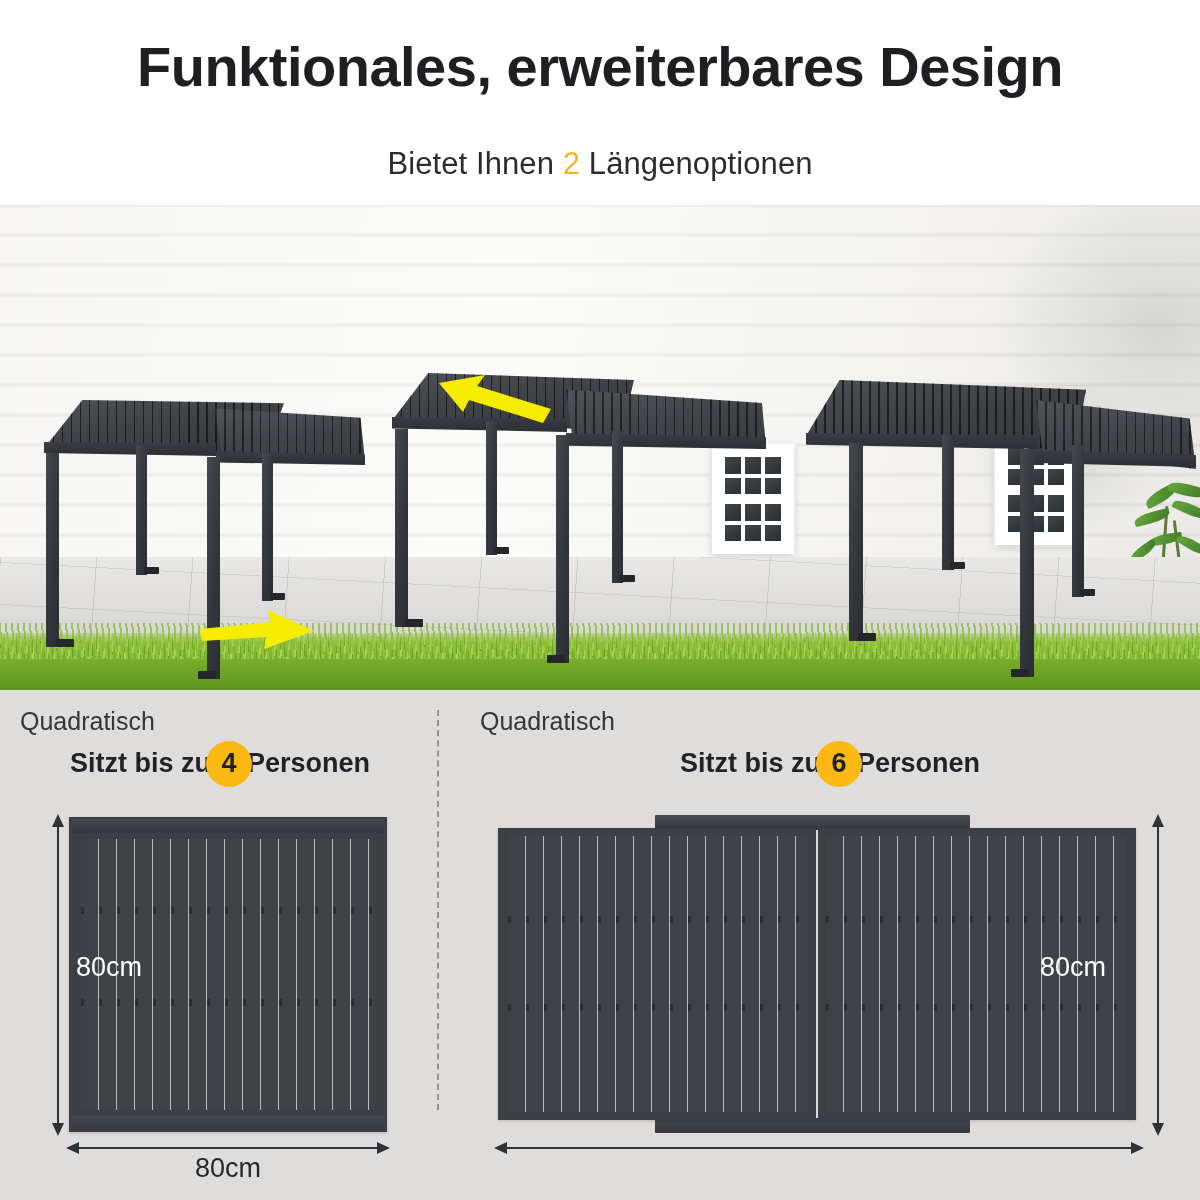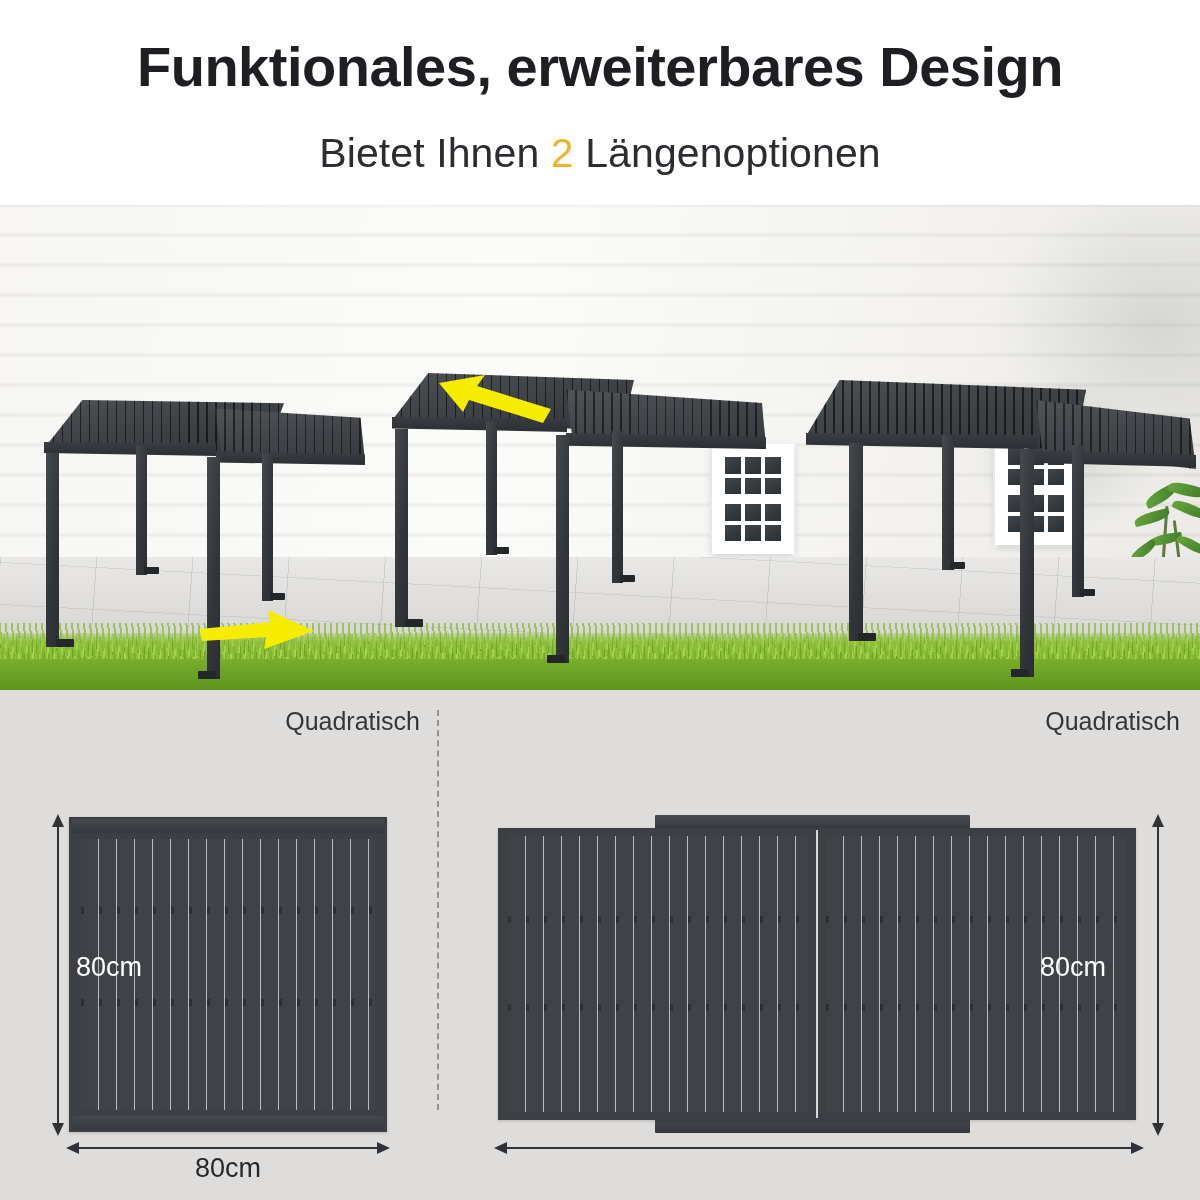--- a/index.html
+++ b/index.html
@@ -8,22 +8,22 @@
 
   .page { position:relative; width:1200px; height:1012px; }
 
   
   .header { position:absolute; left:0; top:0; width:1200px; height:205px;
             background:#ffffff; }
   .title { position:absolute; left:0; top:38px; width:1200px;
            text-align:center; font-size:56px; font-weight:bold;
            letter-spacing:-0.5px; color:#1d1f22; line-height:1.05;
            white-space:nowrap; }
-  .subtitle { position:absolute; left:0; top:130px; width:1200px;
-              text-align:center; font-size:41px; font-weight:400;
+  .subtitle { position:absolute; left:0; top:146px; width:1200px;
+              text-align:center; font-size:31px; font-weight:400;
               color:#2b2d31; letter-spacing:0.1px; white-space:nowrap; }
   .subtitle .accent { color:#f0b429; font-weight:500; }
 
   
   .photo { position:absolute; left:0; top:205px; width:1200px; height:485px;
            overflow:hidden; background:#f2f1ef; }
 
   
   .wall { position:absolute; left:0; top:0; width:1200px; height:352px;
           background:
@@ -103,21 +103,21 @@
   .foot { position:absolute; background:#24272a; border-radius:1px; }
 
   .arrow-svg { position:absolute; }
 
   
   .spec { position:absolute; left:0; top:690px; width:1200px; height:510px;
           background:#dedddb; }
   .divider { position:absolute; left:437px; top:710px; width:0;
              height:400px; border-left:2px dashed #9b8e8b; }
 
-  .col-title { position:absolute; text-align:right; font-size:25px;
+  .col-title { position:absolute; text-align:left; font-size:25px;
                color:#33363a; font-weight:400; white-space:nowrap; }
   .col-sub { position:absolute; text-align:center; font-size:27px;
              font-weight:bold; color:#1f2226; white-space:nowrap; }
   .badge { position:relative; display:inline-block; z-index:2; padding:0 3px; }
   .badge::before { content:""; position:absolute; left:50%; top:50%;
        width:46px; height:46px; margin-left:-23px; margin-top:-23px;
        background:#fcb813; border-radius:50%; z-index:-1; }
 
   
   .tv { position:absolute; background:#3c4045;
@@ -282,20 +282,23 @@
       <div class="foot" style="left:950px; top:357px; width:15px; height:7px;"></div>
       <div class="foot" style="left:1011px; top:464px; width:18px; height:8px;"></div>
       <div class="foot" style="left:1080px; top:384px; width:15px; height:7px;"></div>
     </div>
 
   </div>
 
   <div class="spec">
 
     <div class="col-title" style="left:20px; top:17px; width:400px;">Quadratisch</div>
+    <div class="col-sub" style="left:20px; top:58px; width:400px;">
+      <span>Sitzt bis zu </span><span class="badge">4</span><span> Personen</span>
+    </div>
 
     <div class="tv" style="left:69px; top:127px; width:318px; height:315px;">
       <div class="tv-rail" style="left:3px; top:2px; right:3px; height:14px;"></div>
       <div class="tv-rail" style="left:3px; bottom:2px; right:3px; height:14px;"></div>
       <div class="tv-inner" style="left:12px; top:22px; right:12px; bottom:22px;">
         <div class="tv-nubs" style="top:68px;"></div>
         <div class="tv-nubs" style="top:160px;"></div>
       </div>
     </div>
     <div class="dim-label-in" style="left:76px; top:262px;">80cm</div>
@@ -307,20 +310,23 @@
     </svg>
 
     <svg style="position:absolute; left:66px; top:448px;" width="324" height="20" viewBox="0 0 324 20">
       <line x1="8" y1="10" x2="316" y2="10" stroke="#2f3236" stroke-width="2"></line>
       <polygon points="0,10 13,4 13,16" fill="#2f3236"></polygon>
       <polygon points="324,10 311,4 311,16" fill="#2f3236"></polygon>
     </svg>
     <div class="dim-label-out" style="left:68px; top:463px; width:320px;">80cm</div>
 
     <div class="col-title" style="left:480px; top:17px; width:700px;">Quadratisch</div>
+    <div class="col-sub" style="left:480px; top:58px; width:700px;">
+      <span>Sitzt bis zu </span><span class="badge">6</span><span> Personen</span>
+    </div>
 
     <div class="tv-rail" style="position:absolute; left:655px; top:125px; width:315px; height:16px;"></div>
     <div class="tv-rail" style="position:absolute; left:655px; top:427px; width:315px; height:16px;"></div>
 
     <div class="tv" style="left:498px; top:138px; width:318px; height:292px;">
       <div class="tv-inner" style="left:10px; top:8px; right:8px; bottom:8px;">
         <div class="tv-nubs" style="top:80px;"></div>
         <div class="tv-nubs" style="top:168px;"></div>
       </div>
     </div>

